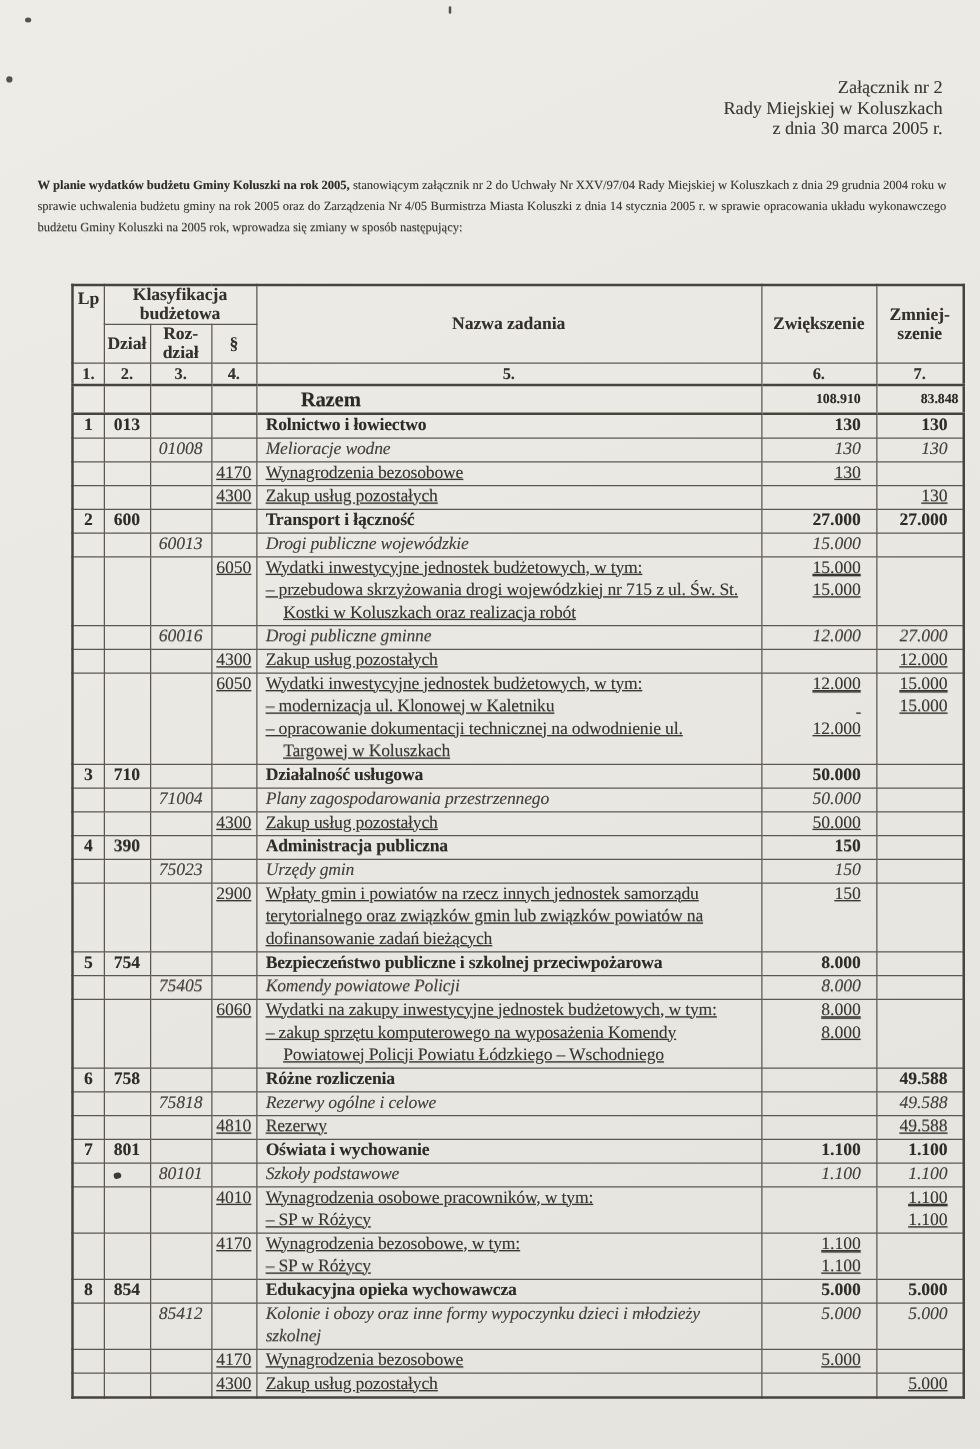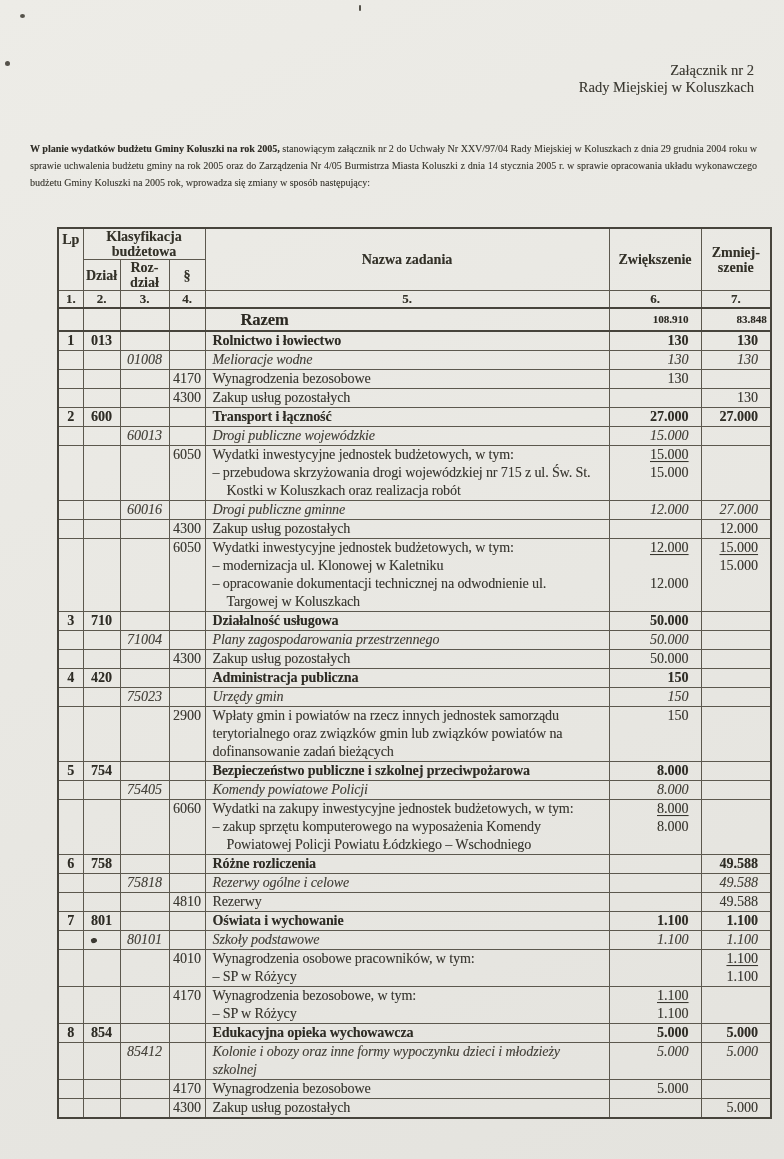--- a/index.html
+++ b/index.html
@@ -76,40 +76,41 @@
 
   tr.row-razem td { border-top:2px solid #47443c; border-bottom:2px solid #47443c;padding-left:35px; }
   tr.row-razem { font-weight:bold; color:#2c2a23; }
   tr.row-razem .col-name .line,
   tr.row-razem .col-amount .line { font-size:16.5px; line-height:21px; min-height:21px; }
   tr.row-razem .col-amount .line { font-size:11px; }
 
   tr.row-section { font-weight:bold; color:#2e2c25; }
   tr.row-section td { border-top:1.8px solid #47443c; }
   tr.row-chapter { font-style:italic; color:#45423a;margin-top:32px; }
-  tr.row-item { color:#393730; }
+  tr.row-item { color:#393730;text-decoration:underline; }
 
   td.speck { position:relative; }
   td.speck .speck-mark {
     position:absolute; left:7px; top:7px;
     width:6px; height:5px; background:#3c3a33; border-radius:45% 55% 50% 40%;
     transform: rotate(-15deg);
   }
 </style>
 </head>
 <body style="--paper: #e9e8e3; --ink: #35332c;">
 
 <div class="page">
   <div class="artifact a1"></div>
   <div class="artifact a2"></div>
   <div class="artifact a3"></div>
 
   <div class="doc-header">
     <div>Załącznik nr 2</div>
     <div>Rady Miejskiej  w Koluszkach</div>
+    <div>z dnia 30 marca 2005 r.</div>
   </div>
 
   <p class="intro"><span class="b">W planie wydatków budżetu Gminy Koluszki na rok 2005,</span><span> stanowiącym załącznik nr 2 do Uchwały Nr XXV/97/04 Rady Miejskiej w Koluszkach z dnia 29 grudnia 2004 roku  w sprawie uchwalenia budżetu gminy na rok 2005 oraz do Zarządzenia Nr 4/05 Burmistrza Miasta Koluszki z dnia 14 stycznia 2005 r. w sprawie opracowania układu wykonawczego budżetu Gminy Koluszki na 2005 rok, wprowadza się  zmiany w sposób następujący:</span></p>
 
   <table class="budget">
     <colgroup>
       <col style="width:25px">
       <col style="width:37px">
       <col style="width:49px">
       <col style="width:36px">
@@ -377,21 +378,21 @@
           <td class="col-amount col-zw">
             <div class="line">50.000</div>
           </td>
           <td class="col-amount col-zm"></td>
         </tr>
         <tr class="row-section">
           <td class="col-lp">
             <span class="t">4</span>
           </td>
           <td class="col-dzial">
-            <span class="t">420</span>
+            <span class="t">390</span>
           </td>
           <td class="col-rozdzial"></td>
           <td class="col-par"></td>
           <td class="col-name">
             <div class="line">Administracja publiczna</div>
           </td>
           <td class="col-amount col-zw">
             <div class="line">150</div>
           </td>
           <td class="col-amount col-zm"></td>

